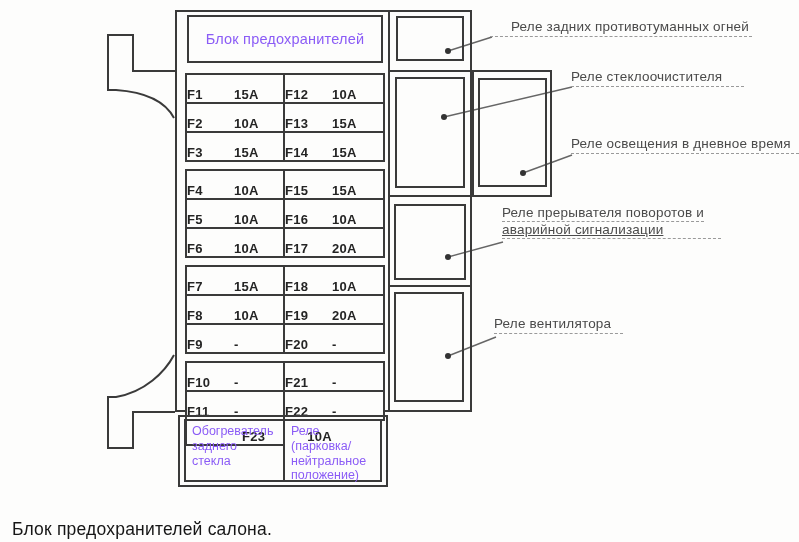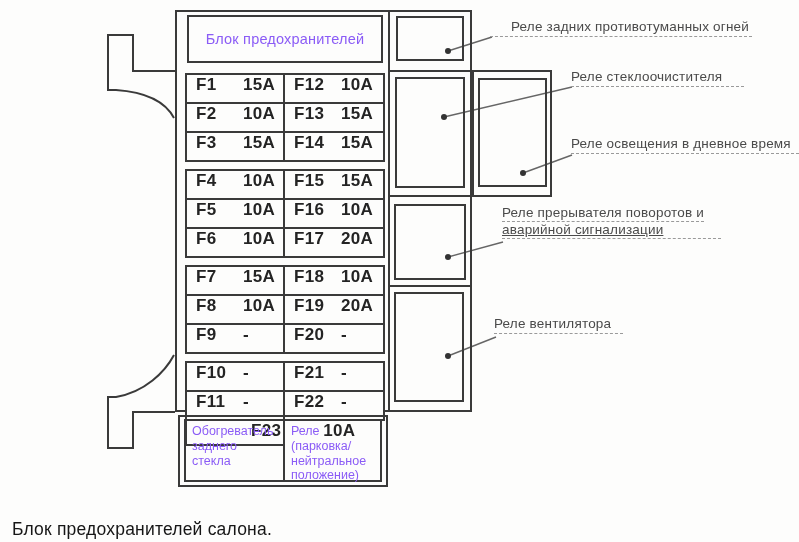--- a/index.html
+++ b/index.html
@@ -22,22 +22,22 @@
   
   #relay-fog{left:396px;top:16px;width:68px;height:45px;}
   #relay-wiper{left:395px;top:77px;width:70px;height:111px;}
   #relay-drl{left:478px;top:78px;width:69px;height:109px;}
   #relay-turn{left:394px;top:204px;width:72px;height:76px;}
   #relay-fan{left:394px;top:292px;width:70px;height:110px;}
   
   #fuse-table{left:185px;top:75px;width:200px;}
   .frow{display:flex;height:27px;border:2px solid #3a3a3a;margin-top:-2px;background:#fdfdfc;}
   .frow.gap{margin-top:7px;}
-  .fcell{display:flex;align-items:flex-start;box-sizing:border-box;width:100px;padding-left:9px;
-    font-size:17px;font-weight:700;color:#242424;letter-spacing:.3px;}
+  .fcell{display:flex;align-items:flex-end;box-sizing:border-box;width:100px;padding-left:0;
+    font-size:13px;font-weight:700;color:#242424;letter-spacing:.3px;}
   .fcell.l{border-right:2px solid #3a3a3a;}
   .fid{display:inline-block;width:34px;}
   .famp{display:inline-block;margin-left:13px;}
   #f23-row{justify-content:flex-start;}
   #f23-row .f23id{margin-left:55px;}
   #f23-row .f23amp{margin-left:42px;}
   
   #bottom-outer{left:178px;top:415px;width:210px;height:72px;}
   #bottom-inner{left:184px;top:419px;width:198px;height:63px;display:flex;}
   .bcell{box-sizing:border-box;padding:3px 4px 14px 6px;font-size:12.5px;line-height:1.18;color:#8b5cf6;}

